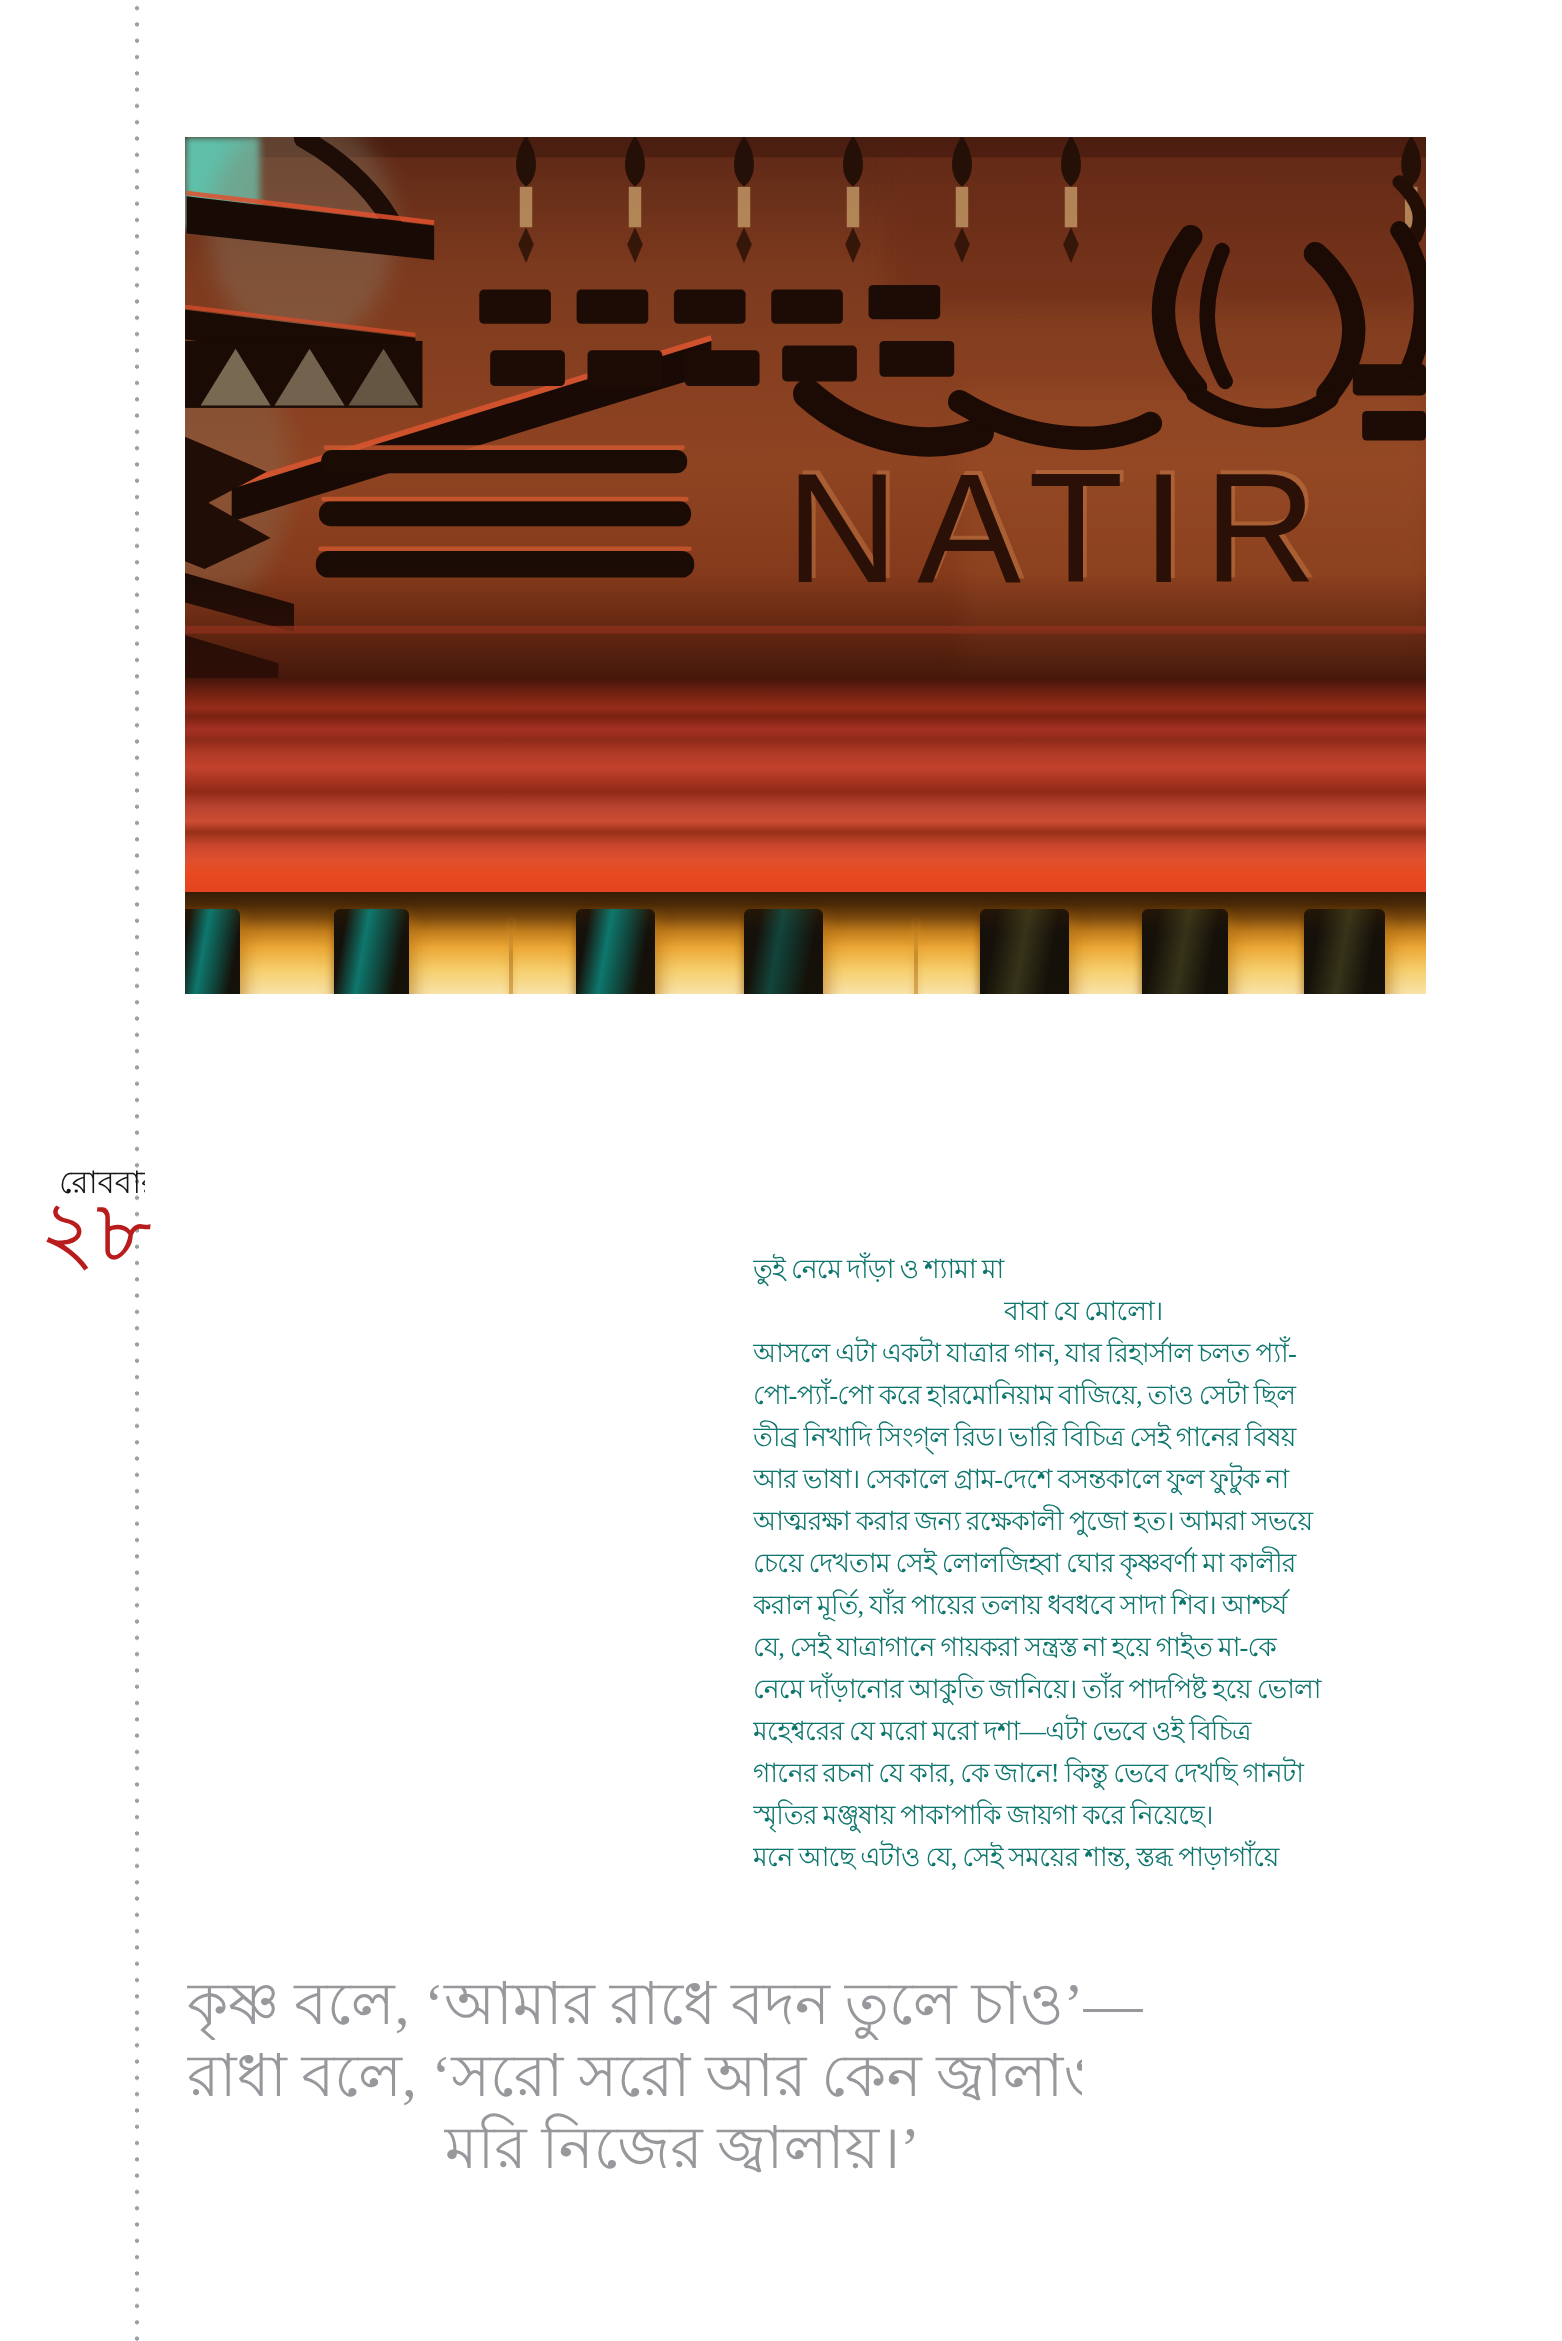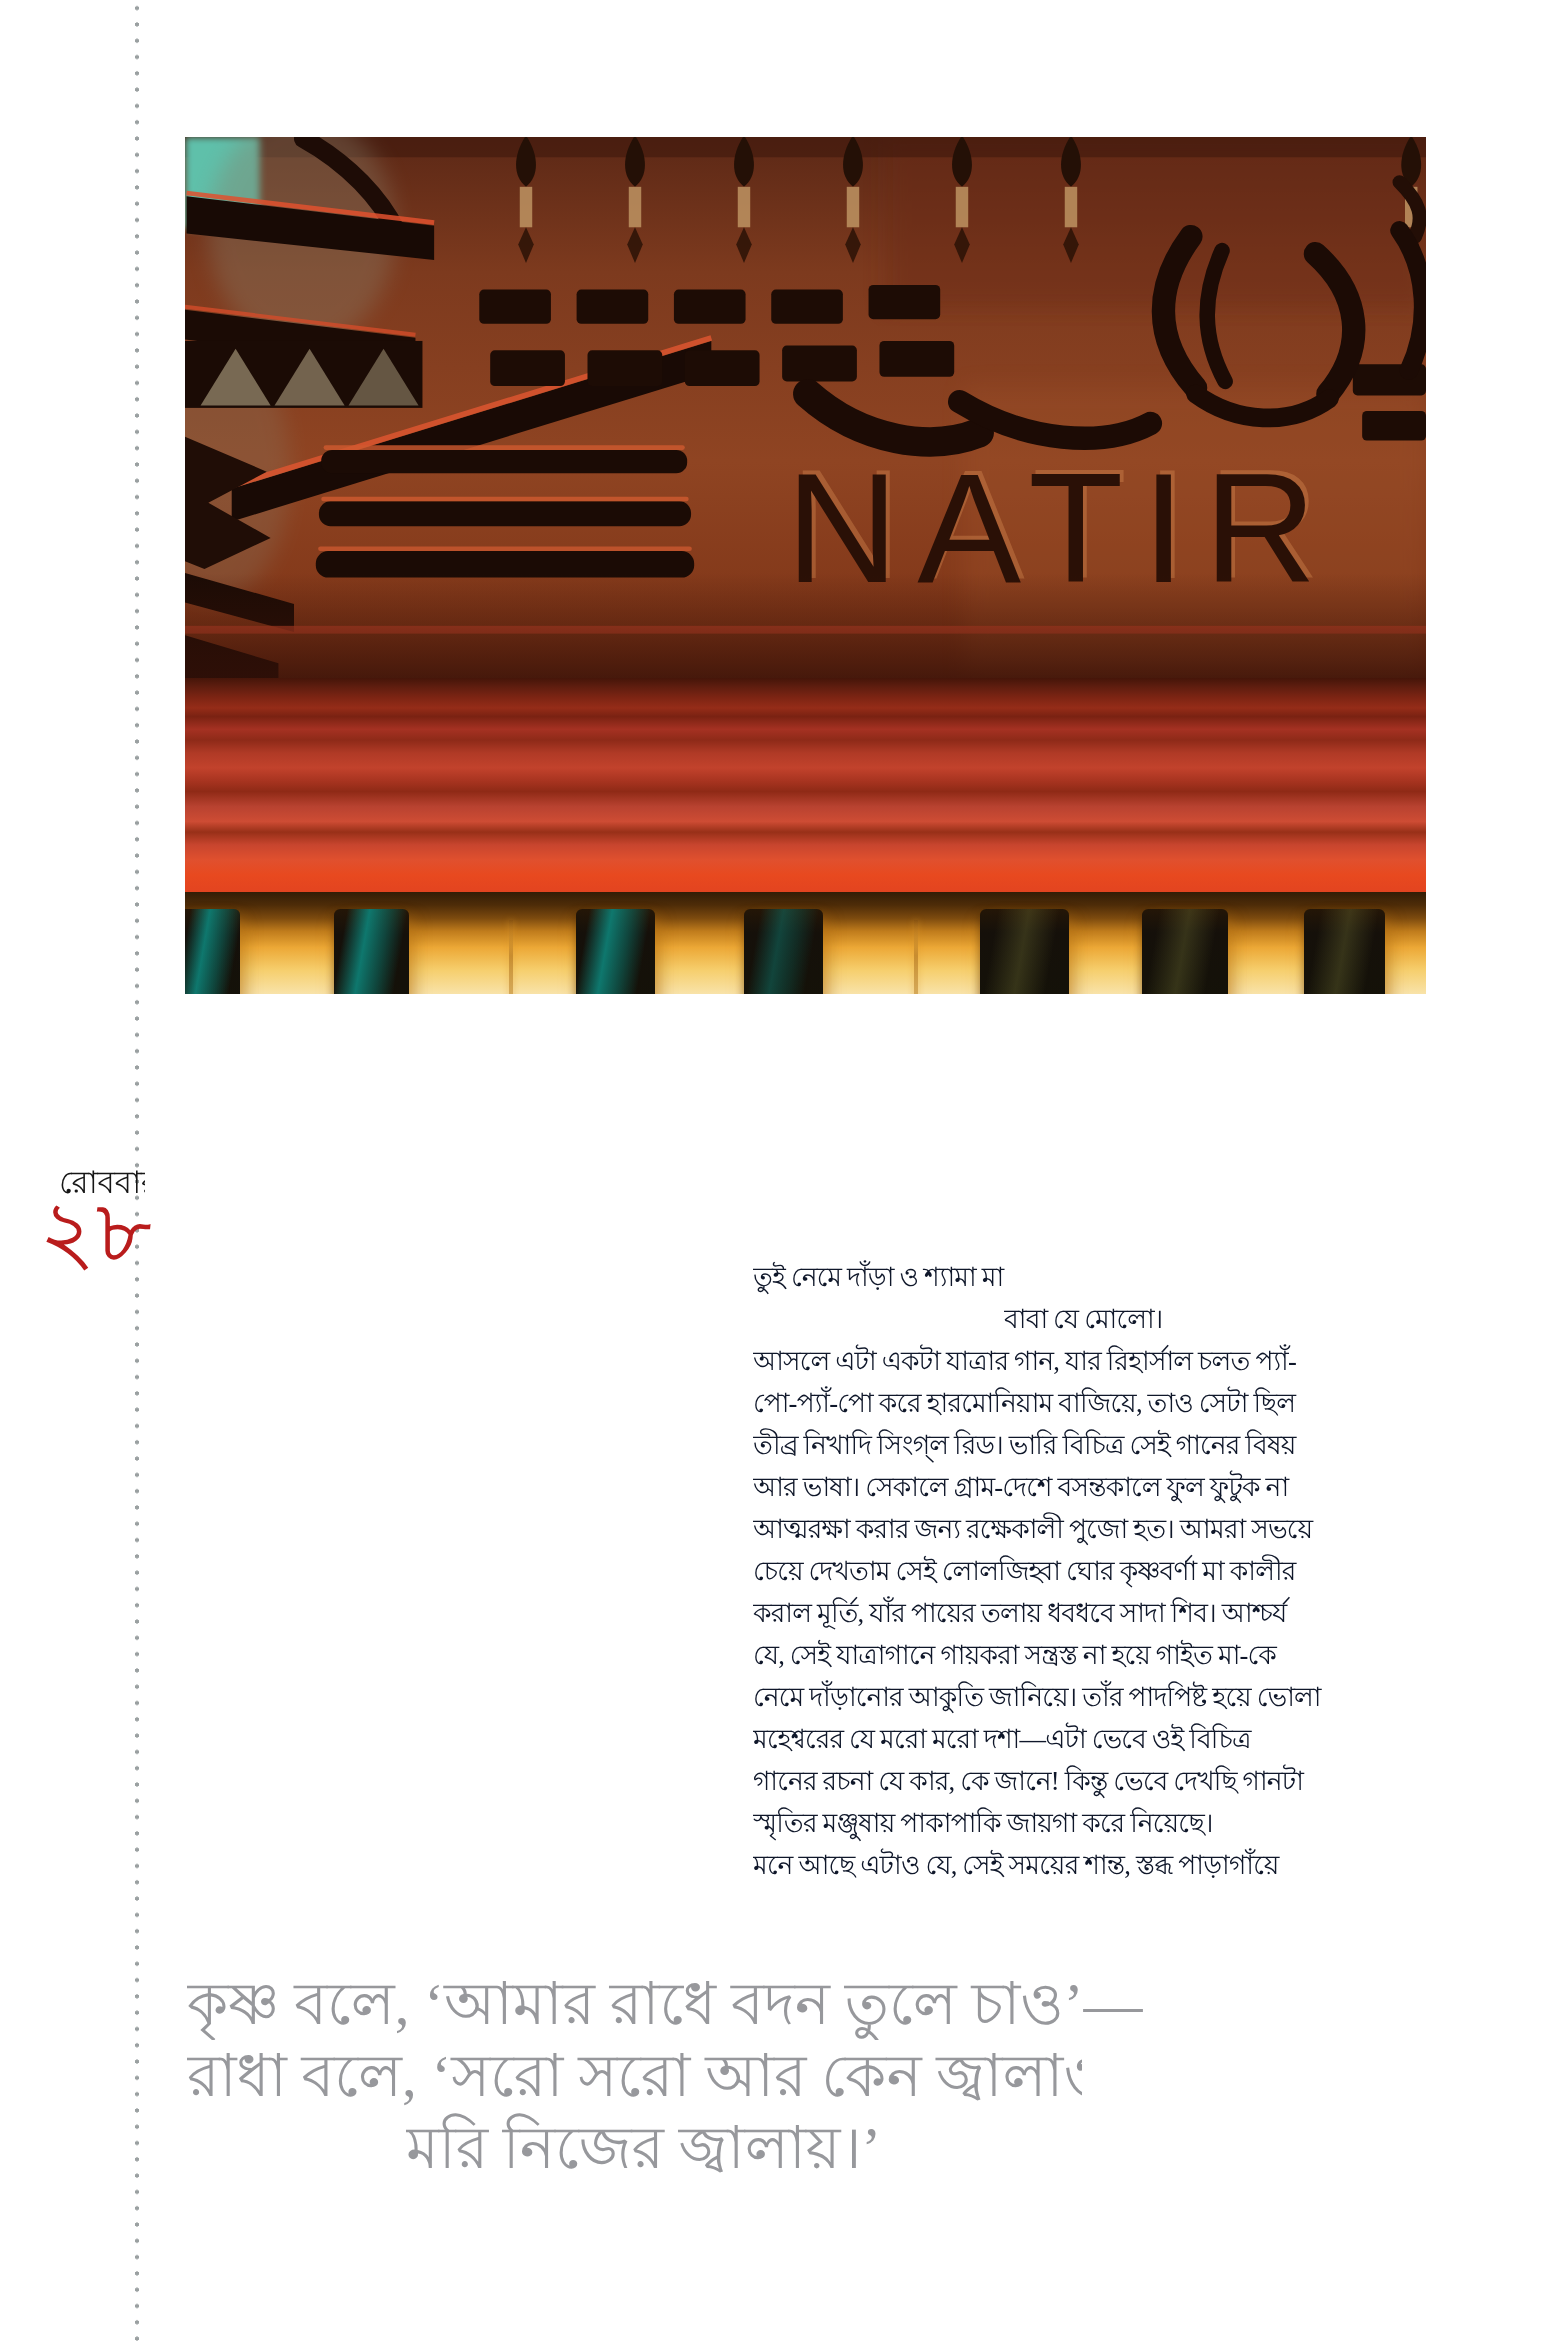--- a/index.html
+++ b/index.html
@@ -48,32 +48,32 @@
       linear-gradient(100deg, rgba(10,70,60,0) 12%, rgba(14,125,115,.95) 32%, rgba(12,110,100,.55) 50%, rgba(10,70,60,0) 66%),
       linear-gradient(to bottom,#241607 0%,#15100a 12%,#141208 55%,#2e2a16 80%,#4c4624 90%,#3a3418 96%,#23200e 100%);}
   .bk.tealmd{background-image:
       linear-gradient(100deg, rgba(10,70,60,0) 15%, rgba(14,120,110,.5) 35%, rgba(12,100,90,.3) 52%, rgba(10,70,60,0) 66%),
       linear-gradient(to bottom,#241607 0%,#15100a 12%,#141208 55%,#2e2a16 80%,#4c4624 90%,#3a3418 96%,#23200e 100%);}
   .bk.olive{background-image:
       linear-gradient(100deg, rgba(95,95,42,0) 15%, rgba(108,108,50,.38) 40%, rgba(95,95,42,0) 65%),
       linear-gradient(to bottom,#241607 0%,#15100a 12%,#141208 55%,#2e2a16 80%,#4c4624 90%,#3a3418 96%,#23200e 100%);}
 
   
-  .body-col{position:absolute;left:753px;top:1248px;width:710px;color:#0f172a;margin-top:8px;}
+  .body-col{position:absolute;left:753px;top:1248px;width:710px;color:#0f766e;}
   .l{height:42px;line-height:42px;font-size:26.5px;letter-spacing:-0.8px;
      white-space:nowrap;overflow:hidden;}
   .l.indent{margin-left:251px;max-width:257px;}
   .l.shorter{max-width:514px;}
 
   
   .pullquote{position:absolute;left:187px;top:1968px;width:1043px;color:#97989c;}
   .pq{height:72px;line-height:72px;font-size:59px;white-space:nowrap;overflow:hidden;}
   .pq.q1{max-width:973px;}
   .pq.q2{max-width:895px;}
-  .pq.q3{margin-left:219px;max-width:514px;}
+  .pq.q3{margin-left:219px;max-width:514px;text-align:right;}
 </style>
 </head>
 <body>
 
 <div class="page">
 
   <div class="dotted-rule"></div>
 
   <div class="masthead">রোববার</div>
   <div class="pagenum">২৮</div>

